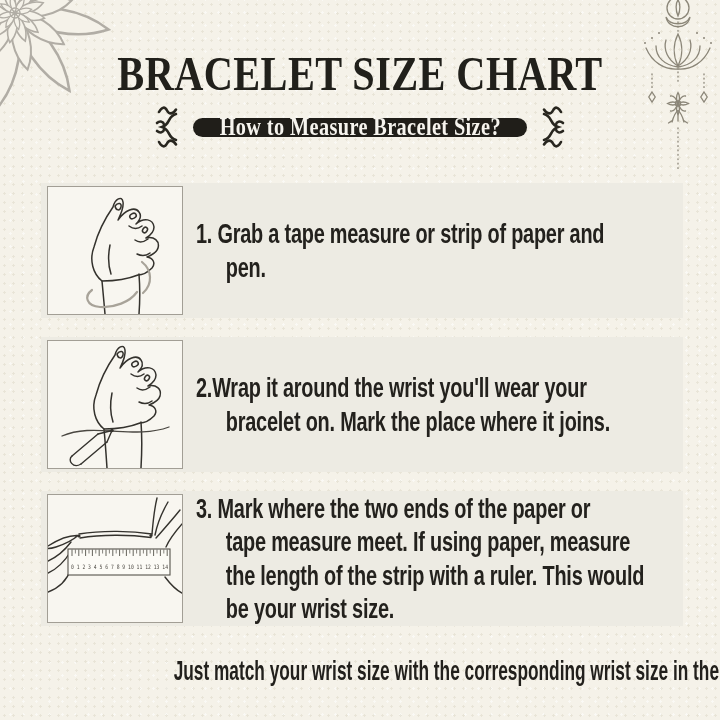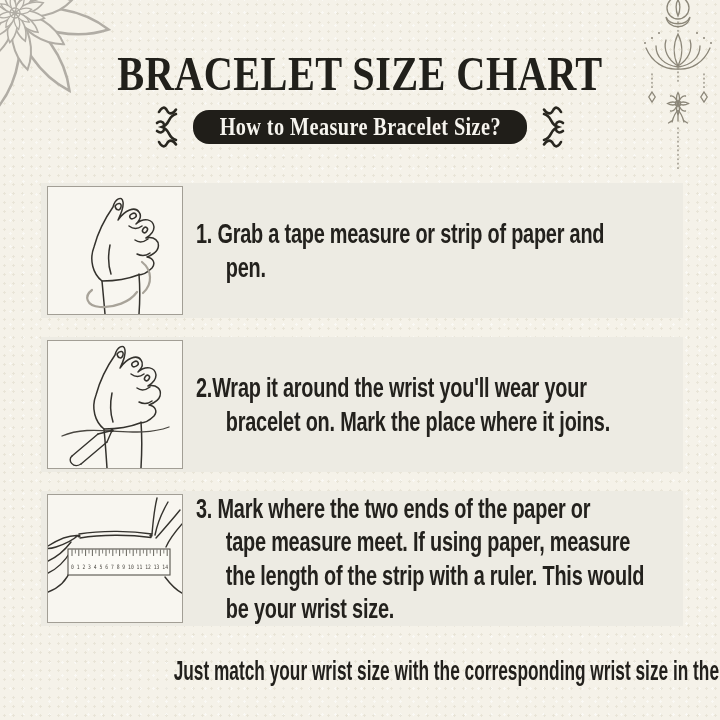--- a/index.html
+++ b/index.html
@@ -28,21 +28,21 @@
     font-family:"Liberation Serif",serif;
     font-weight:bold;font-size:48px;line-height:48px;
     color:#21201b;letter-spacing:.5px;white-space:nowrap;
     transform:scaleX(.84);transform-origin:50% 50%;
   }
   .badge-row{
     margin-top:7px;
     display:flex;justify-content:center;align-items:center;gap:9px;
   }
   .badge{
-    width:334px;height:34px;box-sizing:border-box;
+    width:334px;height:19px;box-sizing:border-box;
     background:#201e19;border-radius:16px;
     display:flex;align-items:center;justify-content:center;
   }
   .badge span{
     font-family:"Liberation Serif",serif;font-weight:bold;
     font-size:26px;line-height:26px;color:#f6f4ee;white-space:nowrap;
     transform:scaleX(.78);transform-origin:50% 50%;
     letter-spacing:.5px;
   }
   

